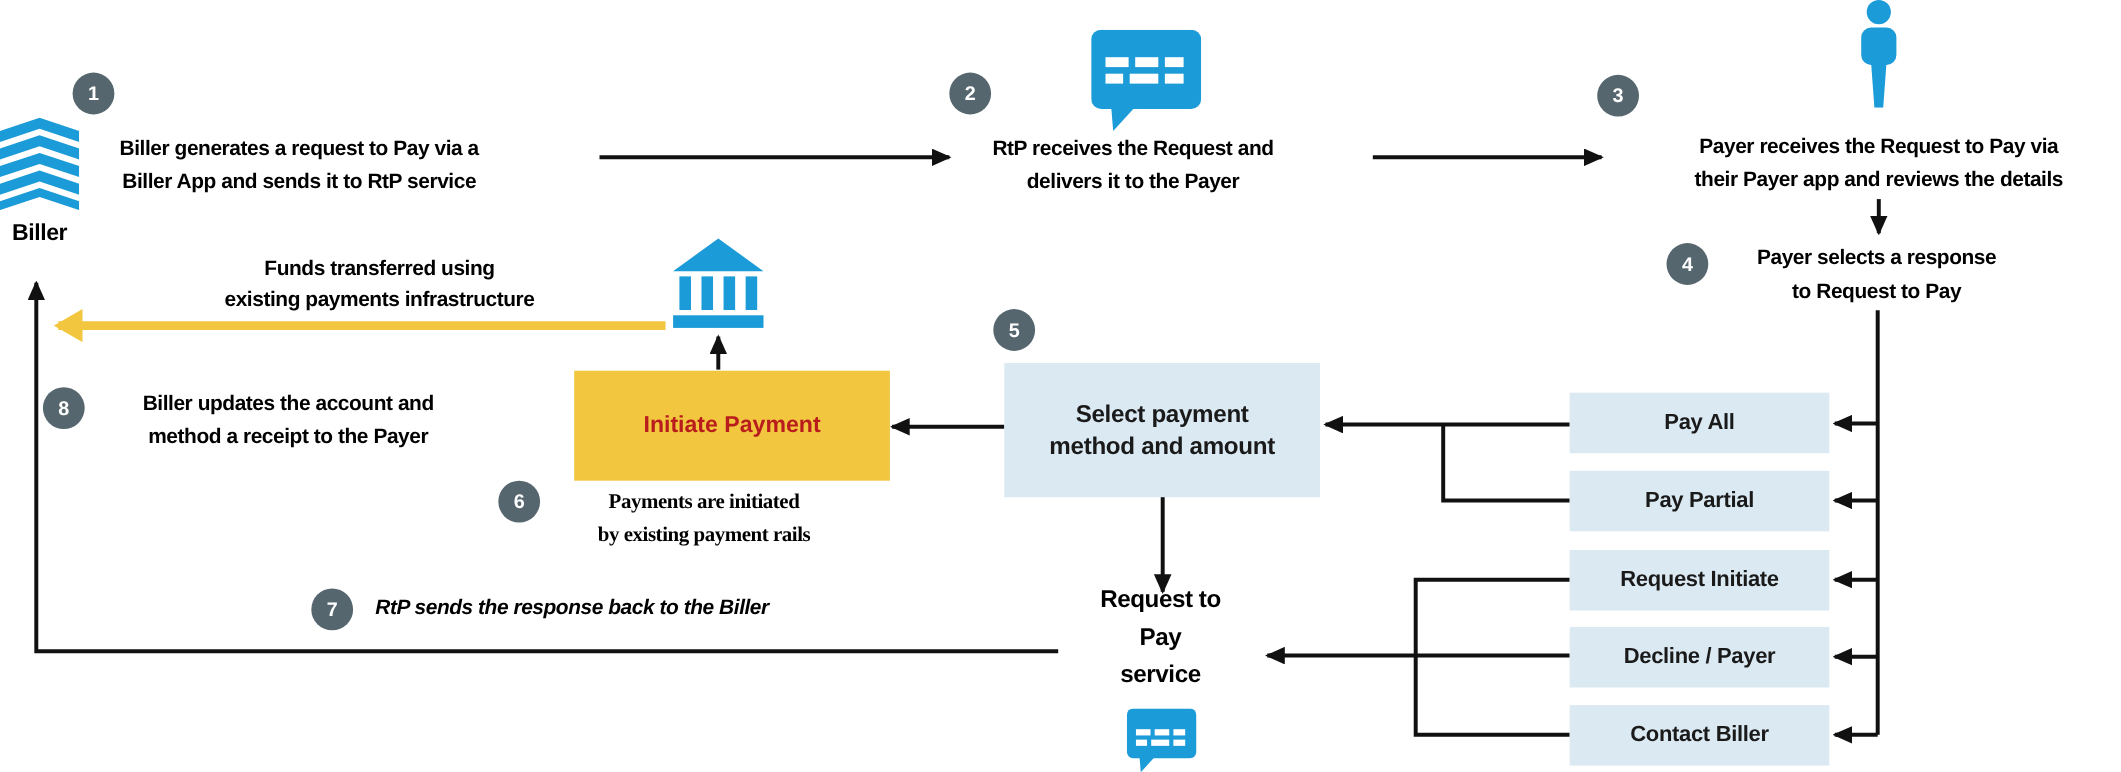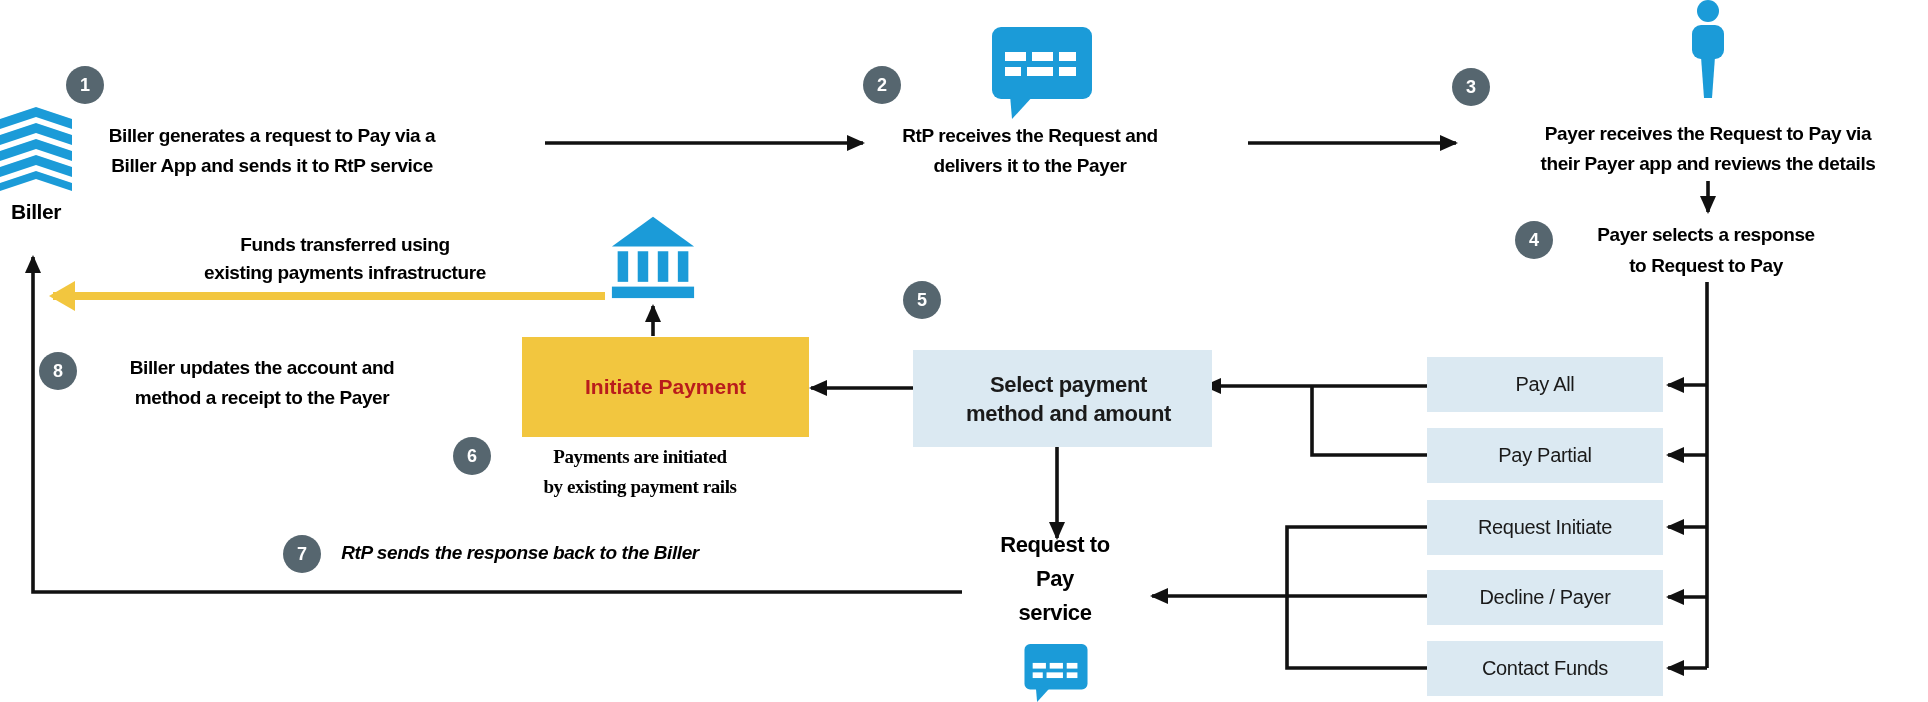--- a/index.html
+++ b/index.html
@@ -18,39 +18,39 @@
     position:absolute;font-weight:bold;color:#000000;white-space:pre-line;
     text-align:center;font-size:19px;line-height:30px;letter-spacing:-0.4px;z-index:2;
   }
   .node{
     position:absolute;display:flex;align-items:center;justify-content:center;
     font-weight:bold;text-align:center;white-space:pre-line;letter-spacing:-0.3px;z-index:2;
   }
   .optbox{
     position:absolute;left:1427px;width:236px;height:55px;background:#DBE9F2;
     display:flex;align-items:center;justify-content:center;
-    font-weight:normal;font-size:20px;letter-spacing:-0.3px;color:#1a1a1a;z-index:2;
+    font-weight:bold;font-size:20px;letter-spacing:-0.3px;color:#1a1a1a;z-index:2;
   }
   
   #c1{left:66px;top:66px}   #c2{left:863px;top:66px}  #c3{left:1452px;top:68px}
   #c4{left:1515px;top:221px}#c5{left:903px;top:281px} #c6{left:453px;top:437px}
   #c7{left:283px;top:535px} #c8{left:39px;top:352px}
   
   #t1{left:72px;top:121px;width:400px;}
   #t2{left:850px;top:121px;width:360px;}
   #t3{left:1488px;top:119px;width:440px;}
   #t4{left:1556px;top:219px;width:300px;line-height:31px;}
   #t6{left:485px;top:442px;width:310px;font-family:Liberation Serif, serif;}
   #t7{left:310px;top:538px;width:420px;font-style:italic;}
   #t8{left:77px;top:353px;width:370px;}
   #funds{left:130px;top:231px;width:430px;line-height:28px;text-align:center;}
   #rtpsvc{left:955px;top:528px;width:200px;font-size:22px;line-height:34px;}
   #billerlbl{left:0px;top:197px;width:72px;font-size:21px;}
   
-  #selectbox{left:913px;top:350px;width:287px;height:97px;background:#DBE9F2;font-size:22px;line-height:29px;color:#1a1a1a;padding-left:12px;}
+  #selectbox{left:913px;top:330px;width:287px;height:122px;background:#DBE9F2;font-size:22px;line-height:29px;color:#1a1a1a;}
   #initbox{left:510px;top:337px;width:287px;height:100px;background:#F2C63F;font-size:21px;color:#b91c1c;letter-spacing:0;margin-left:12px;}
   
   #o1{top:357px} #o2{top:428px} #o3{top:500px} #o4{top:570px} #o5{top:641px}
   
   #billericon{left:0px;top:107px;}
   #chaticon{left:992px;top:27px;}
   #personicon{left:1691px;top:0px;}
   #bankicon{left:610px;top:214px;}
   #rtpchaticon{left:1024px;top:644px;}
 </style>
@@ -188,15 +188,15 @@
   <div class="txt" id="billerlbl">Biller</div>
 
   <div class="node" id="selectbox">Select payment
 method and amount</div>
   <div class="node" id="initbox">Initiate Payment</div>
 
   <div class="optbox" id="o1">Pay All</div>
   <div class="optbox" id="o2">Pay Partial</div>
   <div class="optbox" id="o3">Request Initiate</div>
   <div class="optbox" id="o4">Decline / Payer</div>
-  <div class="optbox" id="o5">Contact Funds</div>
+  <div class="optbox" id="o5">Contact Biller</div>
 
 </div>
 
 </body></html>

